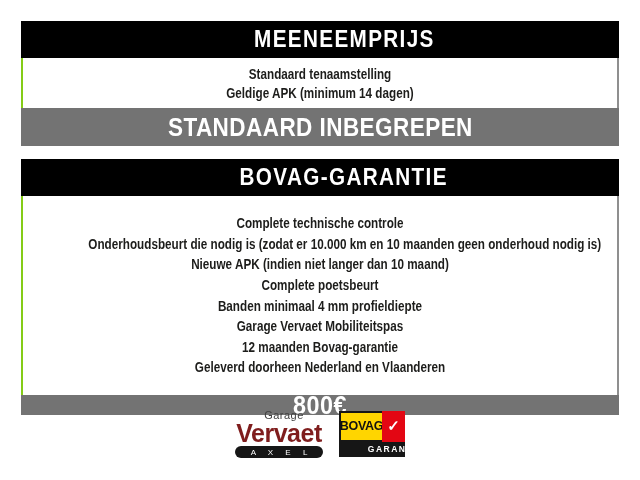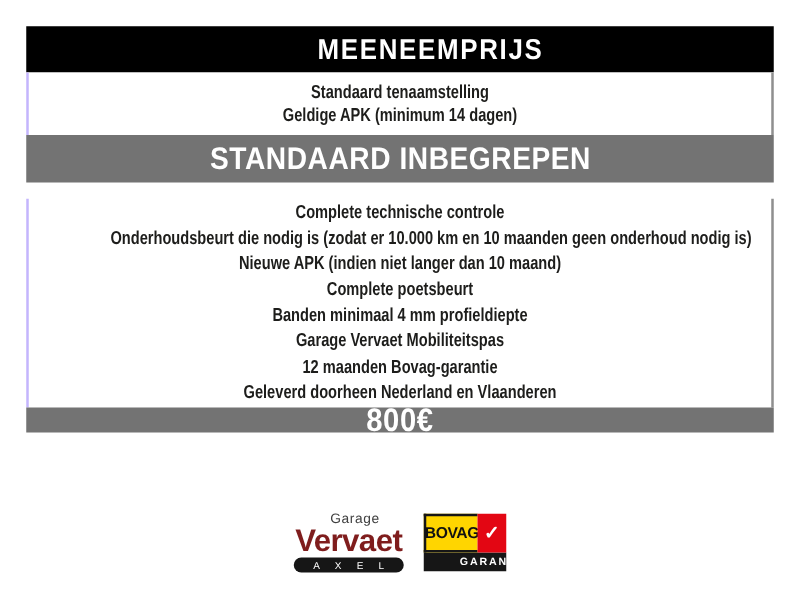--- a/index.html
+++ b/index.html
@@ -23,26 +23,26 @@
     display: inline-block;
     transform: scaleX(0.9);
     transform-origin: 50% 50%;
   }
   .bar-black { background: #000000; height: 37px; font-size: 23px; letter-spacing: 1.5px; padding-left: 48px; }
   .bar-red   { background: #737373; }
   .bar-red.included { height: 38px; font-size: 25px; letter-spacing: 0.5px; }
   .bar-red.price    { height: 20px; font-size: 26px; letter-spacing: 0.5px; }
   .body-white {
     background: #ffffff;
-    border-left: 2px solid #c4b5fd;
+    border-left: 2px solid #84cc16;
     border-right: 2px solid #8f8f8f;
     display: flex; flex-direction: column; justify-content: center;
   }
   .block-1 .body-white { height: 50px; }
-  .block-2 .body-white { height: 167px; }
+  .block-2 .body-white { height: 199px; }
   .line {
     font-size: 15px; font-weight: bold; color: #1d1d1b;
     text-align: center; white-space: nowrap;
     transform: scaleX(0.78); transform-origin: 50% 50%;
     line-height: 19.5px;
   }
   .block-2 .line { line-height: 20.6px; }
   .gap { height: 13px; }
 
   .logos {
@@ -102,20 +102,23 @@
       <div class="line">Geldige APK (minimum 14 dagen)</div>
     </div>
     <div class="bar bar-red included">
       <span class="bar-text">STANDAARD INBEGREPEN</span>
     </div>
   </div>
 
   <div class="gap"></div>
 
   <div class="block-2">
+    <div class="bar bar-black">
+      <span class="bar-text">BOVAG-GARANTIE</span>
+    </div>
     <div class="body-white">
       <div class="line">Complete technische controle</div>
       <div class="line">Onderhoudsbeurt die nodig is (zodat er 10.000 km en 10 maanden geen onderhoud nodig is)</div>
       <div class="line">Nieuwe APK (indien niet langer dan 10 maand)</div>
       <div class="line">Complete poetsbeurt</div>
       <div class="line">Banden minimaal 4 mm profieldiepte</div>
       <div class="line">Garage Vervaet Mobiliteitspas</div>
       <div class="line">12 maanden Bovag-garantie</div>
       <div class="line">Geleverd doorheen Nederland en Vlaanderen</div>
     </div>

